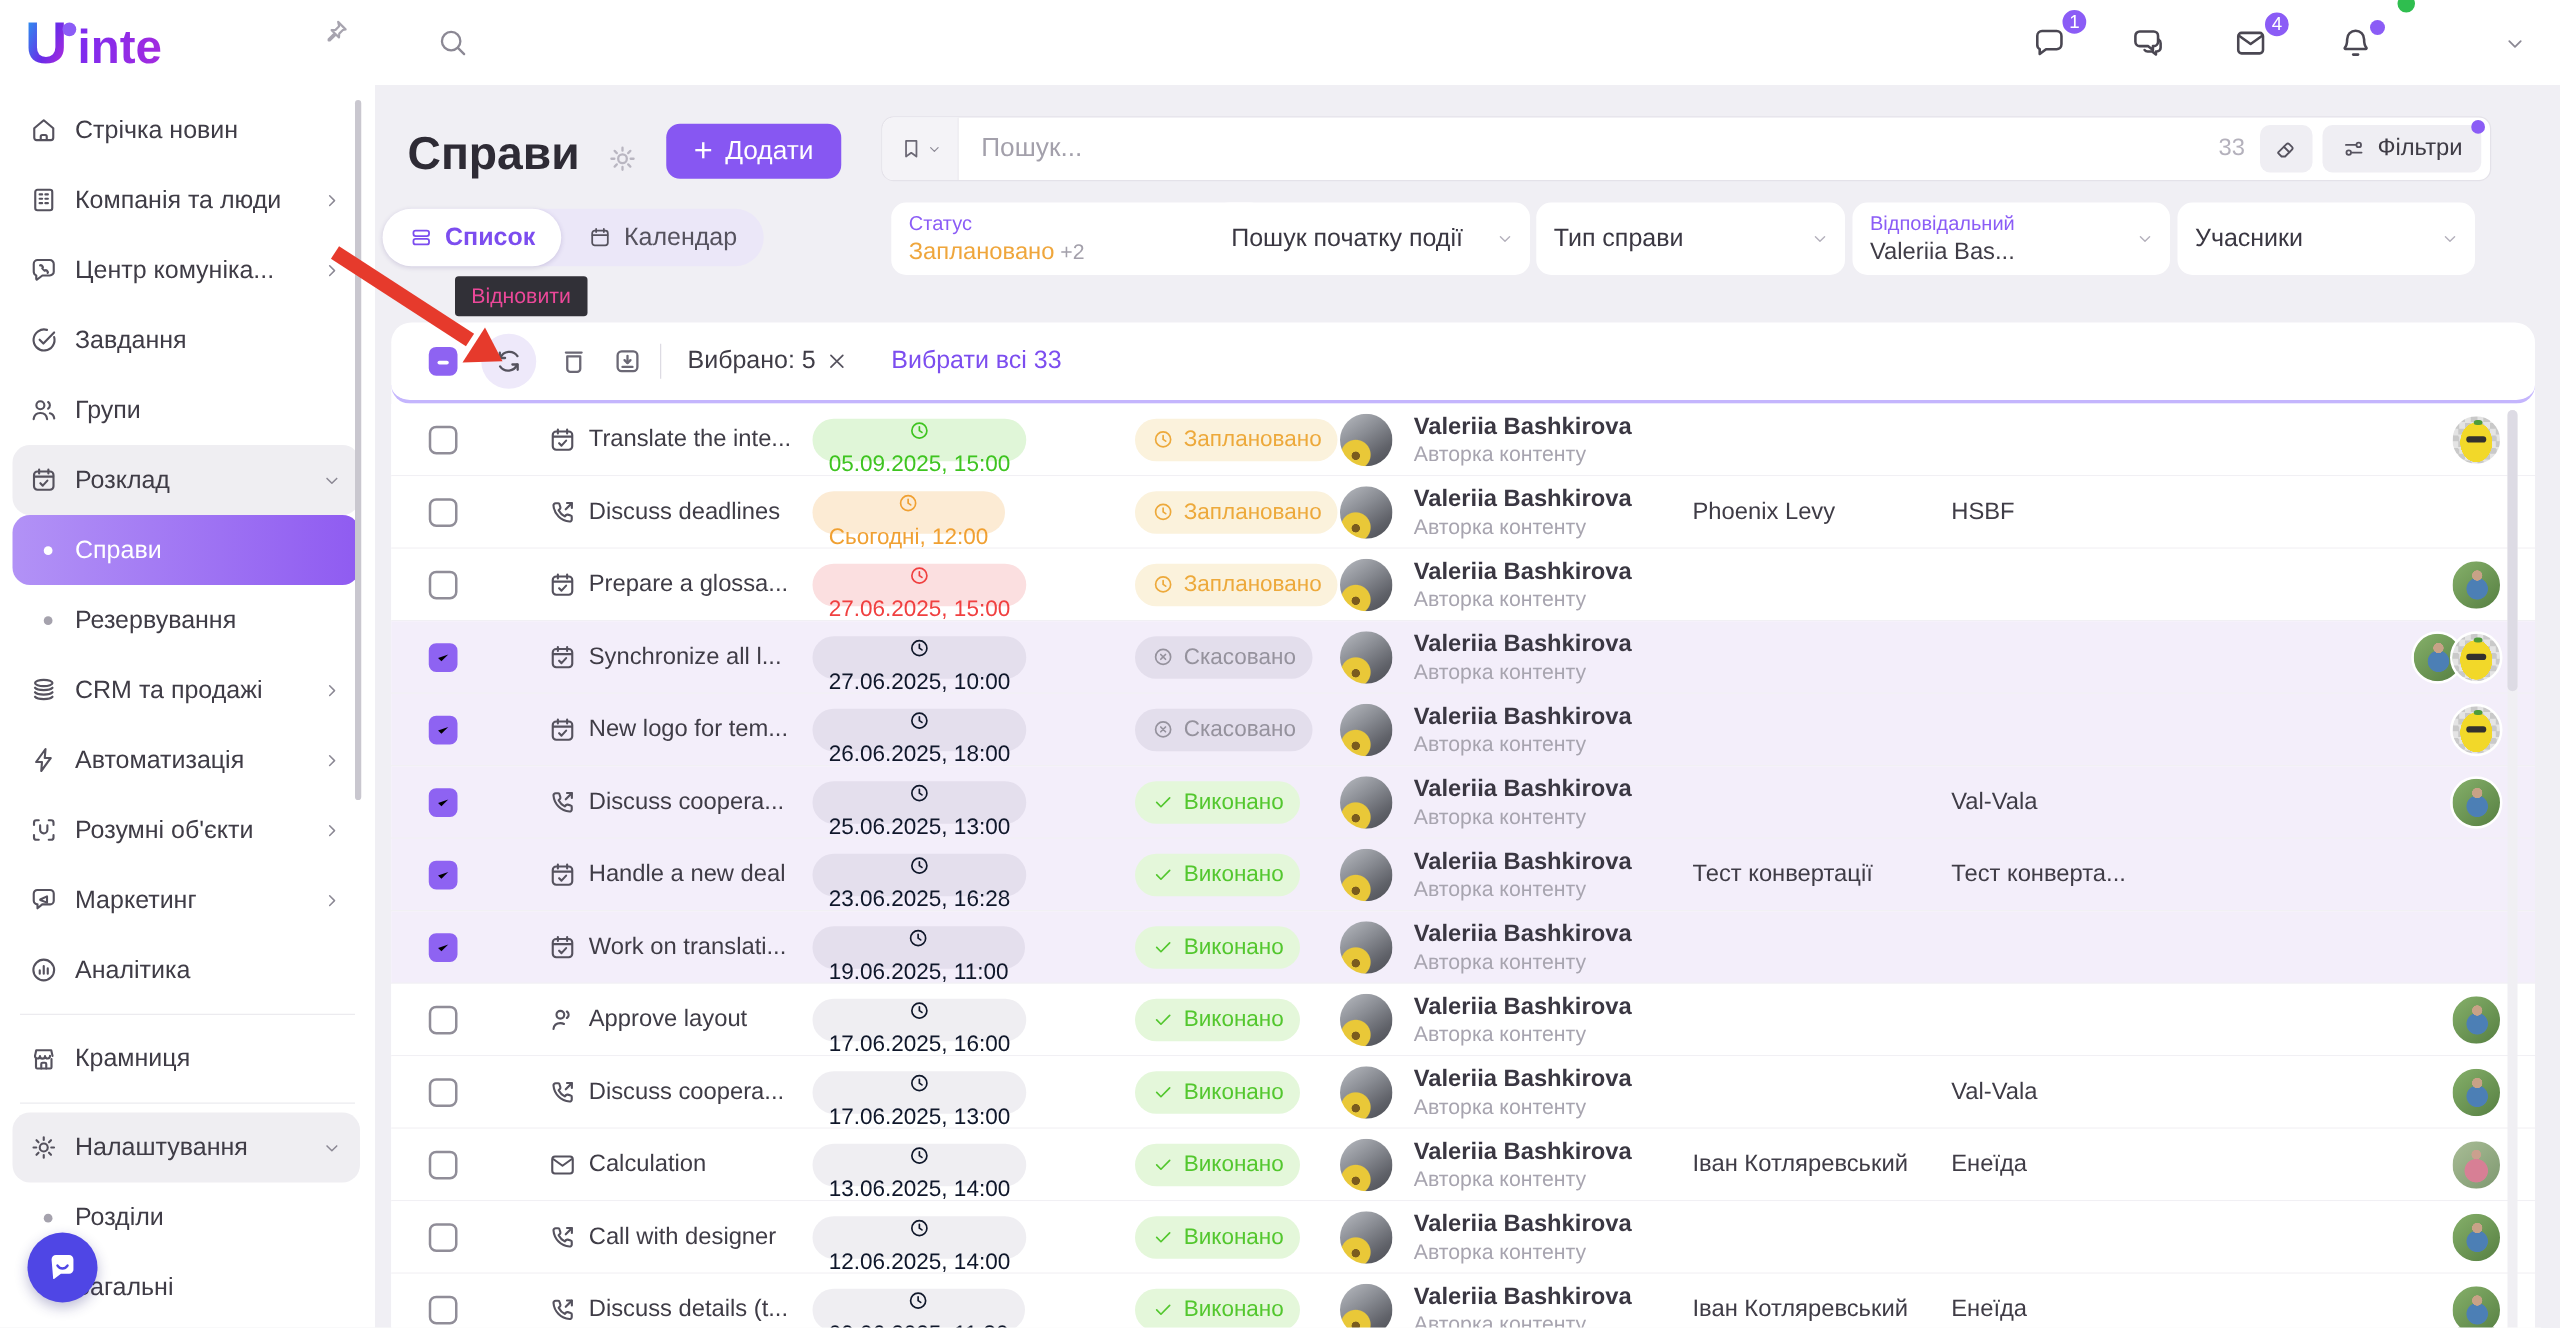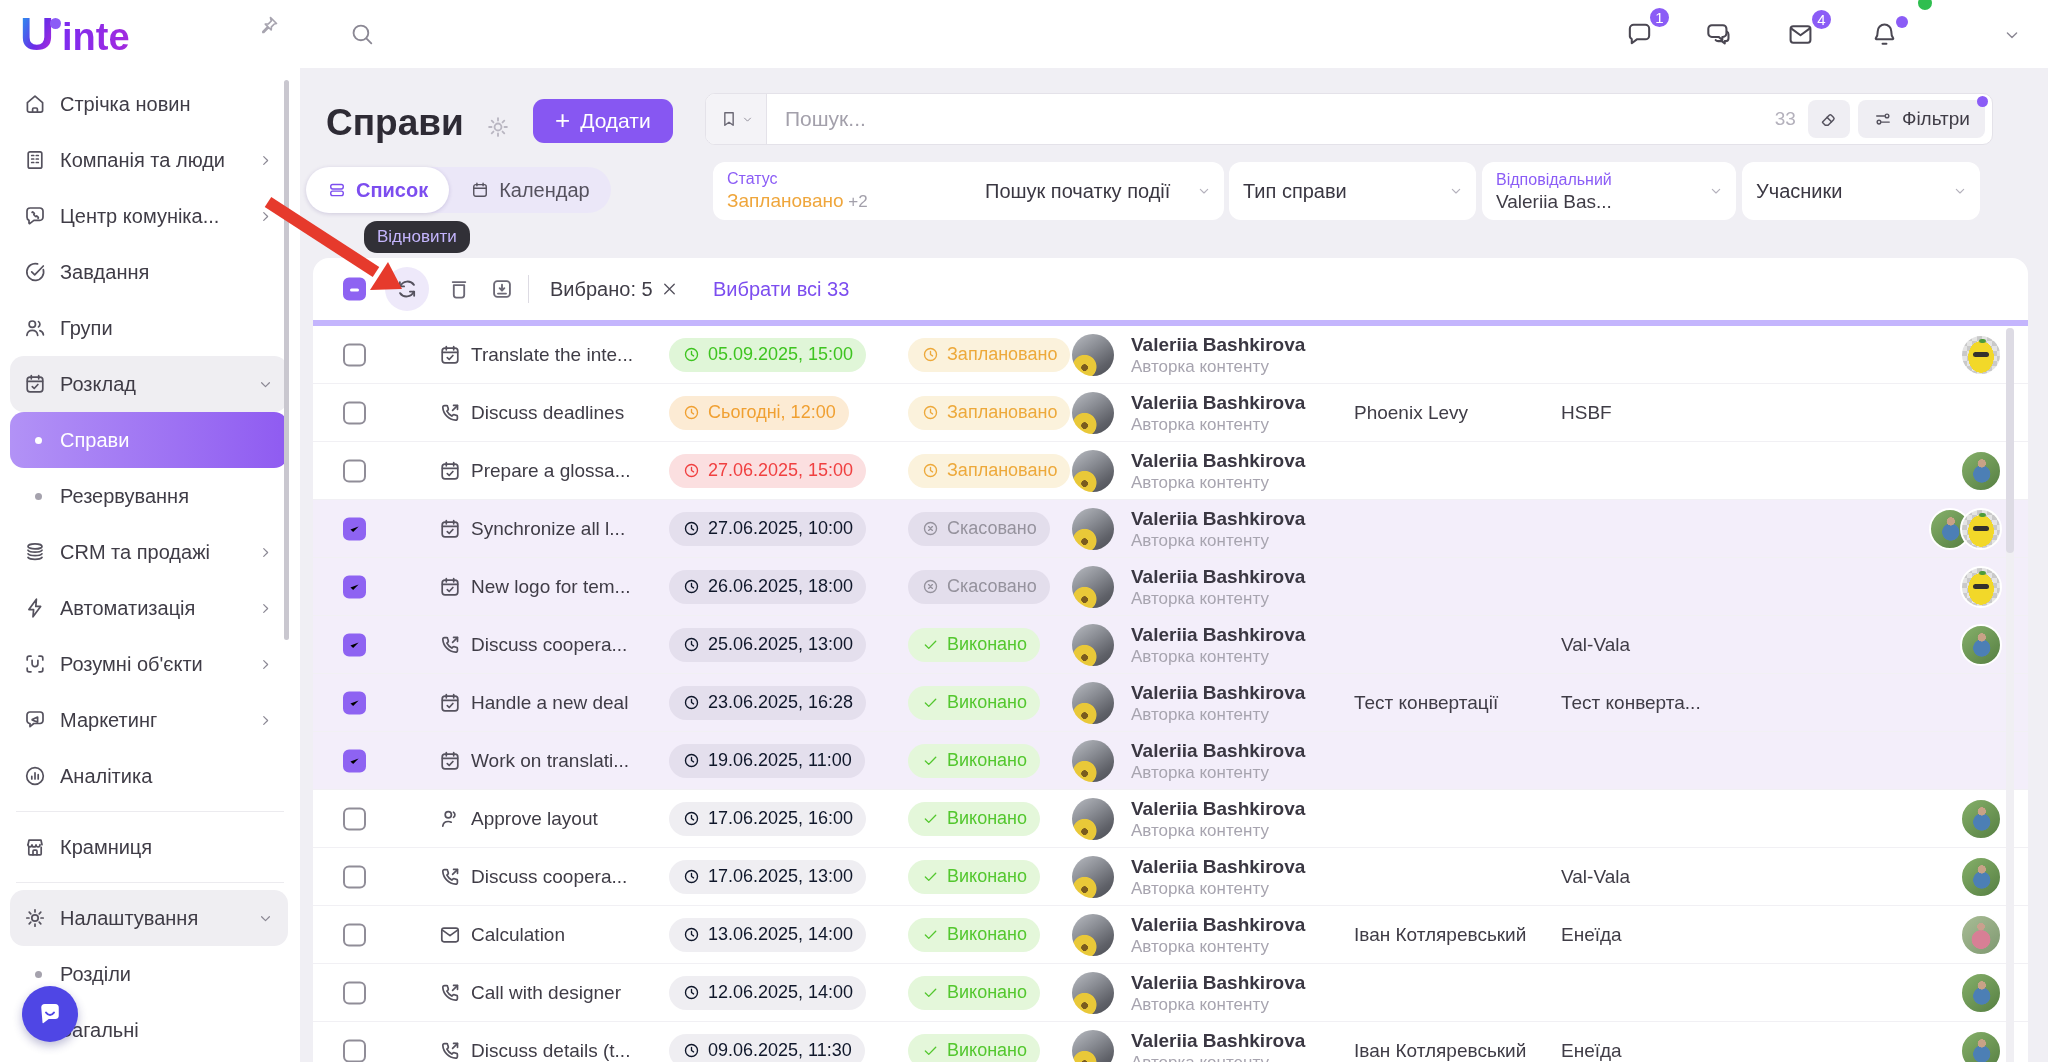--- a/index.html
+++ b/index.html
@@ -81,21 +81,21 @@
         display:flex;flex-direction:column;justify-content:center;padding:0 14px;}
   .chip .chev{position:absolute;right:12px;top:50%;margin-top:-8px;width:16px;height:16px;color:#B4B1BC;}
   .chip .c-label{font-size:16px;color:#8B5CF6;line-height:20px;}
   .chip .c-value{font-size:19px;line-height:23px;color:#3F3C46;white-space:nowrap;}
   .chip .c-value .warn{color:#EFA63C;}
   .chip .c-value .extra{color:#A3A0AB;font-size:17px;}
   .chip .c-single{font-size:20px;color:#3A3742;}
 
   
   .card{position:absolute;left:13px;top:190px;width:1715px;height:880px;background:#fff;border-radius:16px 16px 0 0;}
-  .card-toolbar{position:relative;height:62px;border-bottom:6px solid #c4b5fd;}
+  .card-toolbar{position:relative;height:62px;border-bottom:3px solid #c4b5fd;border-radius:15px;}
   .cb{position:absolute;left:30px;top:50%;transform:translateY(-50%);width:23px;height:23px;border:2px solid #908D98;
       border-radius:6px;background:#fff;box-sizing:border-box;cursor:pointer;}
   .cb.on{background:#8E63F2;border-color:#8E63F2;display:flex;align-items:center;justify-content:center;color:#fff;}
   .cb.on svg{width:15px;height:15px;stroke-width:3;}
   .cb.ind{background:#8E63F2;border-color:#8E63F2;}
   .cb.ind::after{content:"";position:absolute;left:5px;top:9px;width:9px;height:3px;border-radius:2px;background:#fff;}
   .tool-ic{position:absolute;top:50%;transform:translateY(-50%);width:26px;height:26px;color:#6B6875;cursor:pointer;}
   .restore-wrap{position:absolute;left:72px;top:50%;transform:translateY(-50%);width:44px;height:44px;border-radius:50%;
                 background:#EEE9FA;display:flex;align-items:center;justify-content:center;color:#55525E;cursor:pointer;}
   .restore-wrap .ic{width:26px;height:26px;}
@@ -104,21 +104,21 @@
   .sel-x{position:absolute;left:347px;top:50%;transform:translateY(-50%);width:19px;height:19px;color:#55525E;cursor:pointer;}
   .sel-all{position:absolute;left:400px;top:50%;transform:translateY(-50%);font-size:20px;color:#7C4DEF;font-weight:500;cursor:pointer;}
 
   .row{position:relative;height:57px;border-bottom:1px solid #F1F0F4;background:#fff;}
   .row.sel{background:#F3EEFA;}
   .type-ic{position:absolute;left:125px;top:50%;transform:translateY(-50%);width:24px;height:24px;color:#55525E;}
   .r-name{position:absolute;left:158px;top:50%;transform:translateY(-50%);width:178px;font-size:19px;color:#3F3C46;white-space:nowrap;}
   .pillb{position:absolute;top:50%;transform:translateY(-50%);height:34px;border-radius:17px;display:inline-flex;
          align-items:center;gap:7px;padding:0 13px;font-size:18px;white-space:nowrap;}
   .pillb .ic{width:19px;height:19px;}
-  .p-date{left:356px;}
+  .p-date{left:337px;flex-direction:column;}
   .d-green{background:#E0F6D8;color:#3EC420;}
   .d-orange{background:#FCEBD4;color:#F0A032;}
   .d-red{background:#FBDFE0;color:#F04040;}
   .d-neutral{background:rgba(125,115,145,.12);color:#0f172a;align-items:center;}
   .p-st{left:595px;}
   .s-planned{background:#FBF2DC;color:#EDA93B;}
   .s-cancelled{background:rgba(125,115,145,.13);color:#95929D;}
   .s-done{background:#E4F7DA;color:#53C72E;}
   .avatar{border-radius:50%;position:relative;overflow:hidden;flex:none;}
   .r-av{position:absolute;left:759px;top:50%;transform:translateY(-50%);width:42px;height:42px;}
@@ -143,22 +143,22 @@
       radial-gradient(circle at 52% 58%, #4C7FB5 0 28%, rgba(0,0,0,0) 30%),
       linear-gradient(140deg,#86B06A,#567F42);}
   .av-woman{background:
       radial-gradient(circle at 50% 28%, #caa08e 0 11%, rgba(0,0,0,0) 12%),
       radial-gradient(circle at 50% 62%, #D77F95 0 30%, rgba(0,0,0,0) 32%),
       linear-gradient(140deg,#A9BD96,#7E9870);}
   .tbl-scroll{position:absolute;right:14px;top:70px;bottom:4px;width:8px;border-radius:4px;background:#F0EFF3;}
   .tbl-thumb{position:absolute;left:0;top:0;width:8px;height:225px;border-radius:4px;background:#DDDBE4;}
 
   
-  .tooltip{position:absolute;left:364px;top:221px;background:rgba(33,32,38,.92);color:#c4b5fd;font-size:17px;
-           padding:6px 13px;border-radius:13px;z-index:30;white-space:nowrap;}
+  .tooltip{position:absolute;left:364px;top:221px;background:rgba(33,32,38,.92);color:#ec4899;font-size:17px;
+           padding:6px 13px;border-radius:3px;z-index:30;white-space:nowrap;}
   .red-arrow{position:absolute;left:258px;top:192px;z-index:40;pointer-events:none;}
   .fab{position:absolute;left:22px;top:986px;width:56px;height:56px;border-radius:50%;background:#4F46E5;z-index:45;
        display:flex;align-items:center;justify-content:center;cursor:pointer;box-shadow:0 4px 10px rgba(40,35,120,.3);}
   .fab svg{width:30px;height:30px;}
 </style>
 </head>
 <body>
 
 <div class="topbar">
   <span class="ic tb-search">

